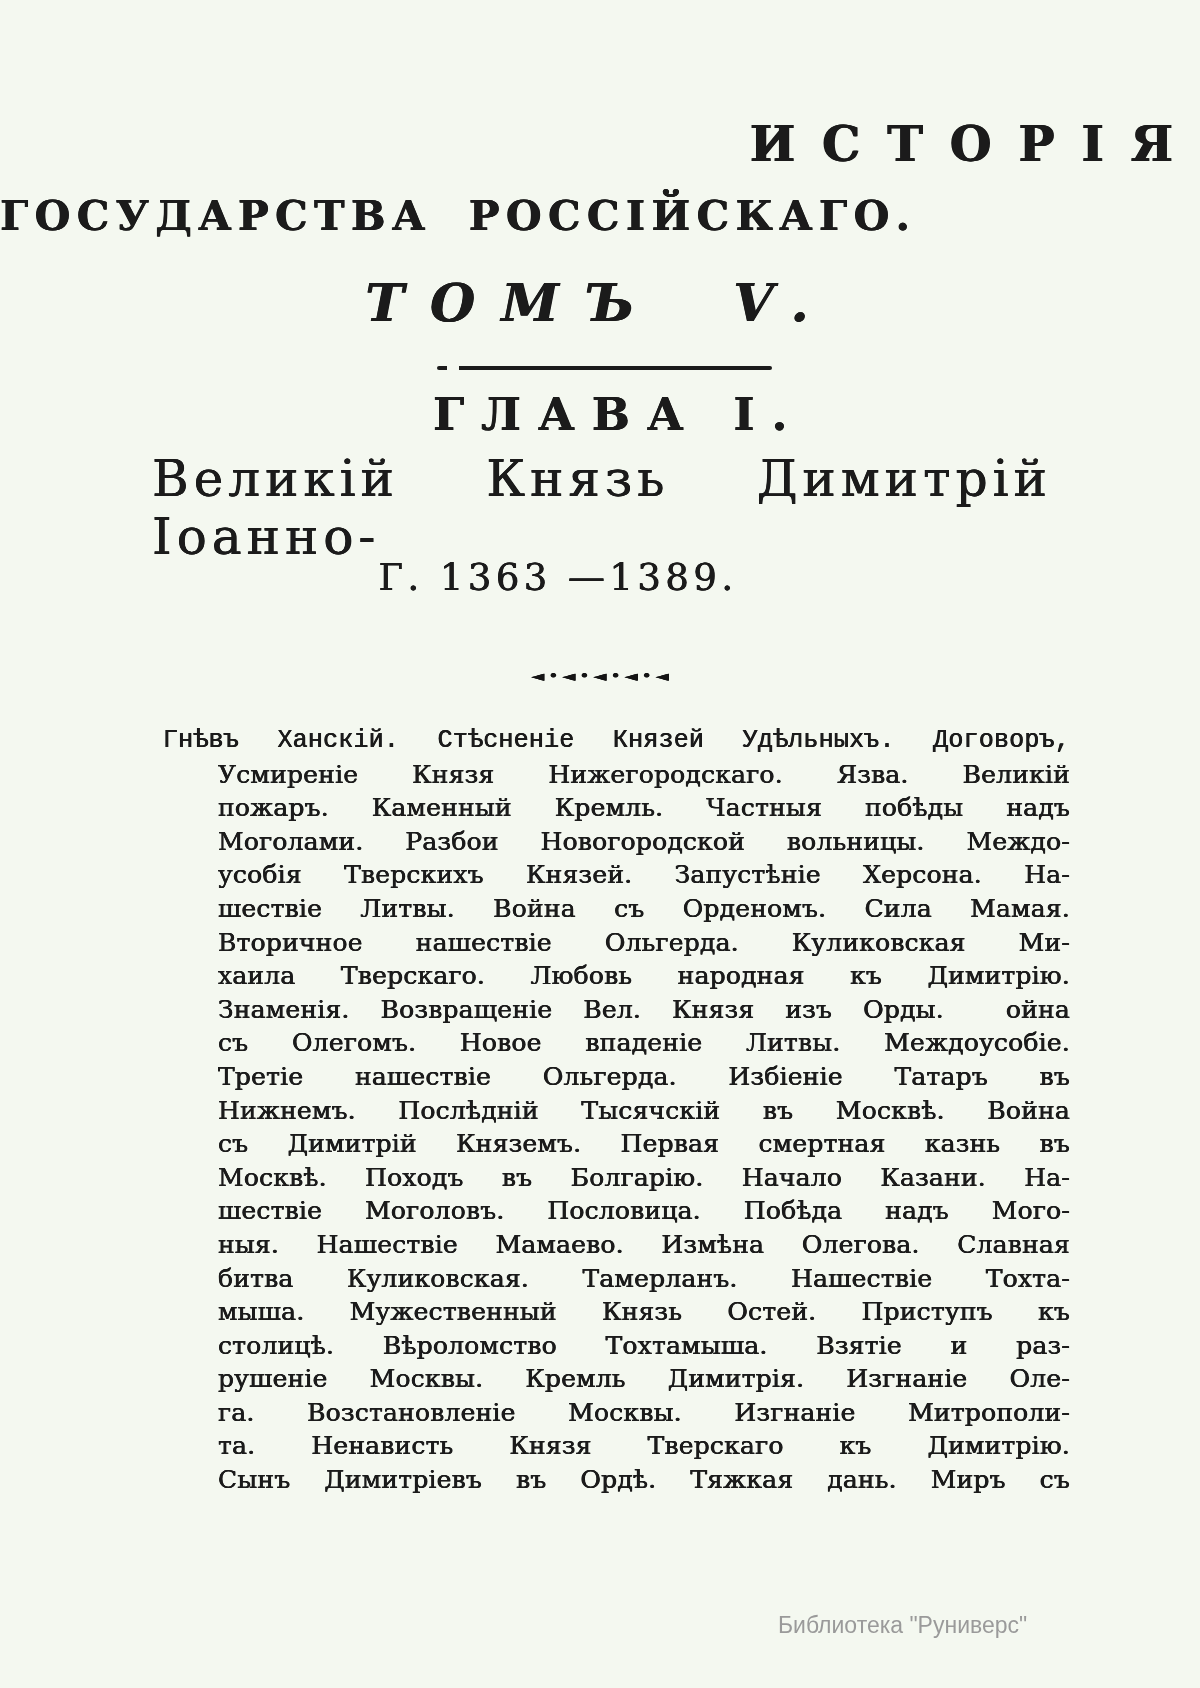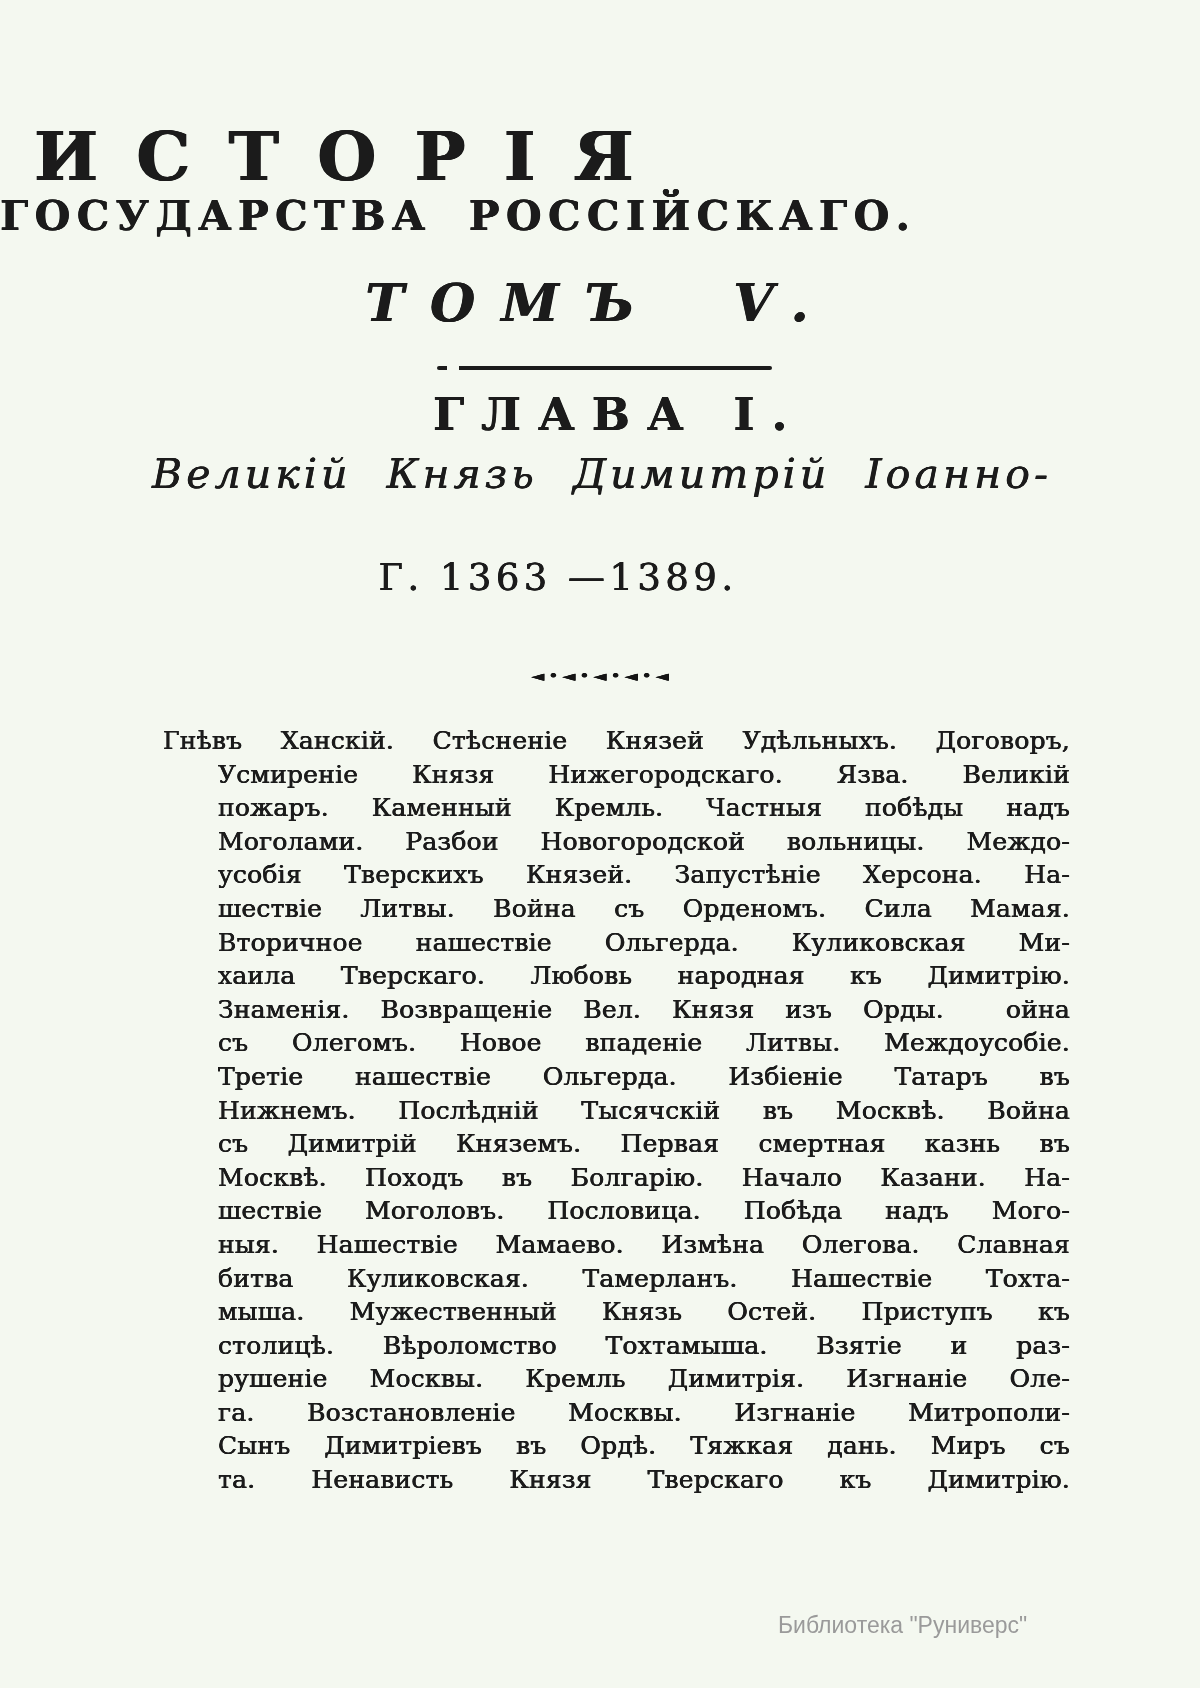--- a/index.html
+++ b/index.html
@@ -9,21 +9,21 @@
     background:#f4f8f0;
     font-family:"DejaVu Serif", serif;
     color:#1b1b1b;
     overflow:hidden;
   }
   .ink  { text-shadow: 0.35px 0 currentColor, -0.35px 0 currentColor; }
   .ink2 { text-shadow: 0.55px 0 currentColor, -0.55px 0 currentColor; }
 
   .work-title {
     position:absolute; top:116px; left:0; width:100%;
-    text-align:left; font-size:68px; font-weight:bold;
+    text-align:right; font-size:48px; font-weight:bold;
     letter-spacing:0.56em; text-indent:0.5em; white-space:nowrap;
   }
   .work-subtitle {
     position:absolute; top:192px; left:0; width:100%;
     font-size:41px; font-weight:bold;
     letter-spacing:0.155em; word-spacing:0.4em; white-space:nowrap;
   }
   .volume {
     position:absolute; top:272px; left:0; width:100%;
     text-align:center; font-size:52px; font-style:italic; font-weight:bold;
@@ -36,22 +36,22 @@
       #1b1b1b 6.5%, #1b1b1b 100%);
     border-radius:2px;
   }
   .chapter-heading {
     position:absolute; top:388px; left:12px; width:100%;
     text-align:center; font-size:45px; font-weight:bold;
     letter-spacing:0.38em; text-indent:0.3em; white-space:nowrap;
   }
   .chapter-title-1 {
     position:absolute; top:450px; left:152px; width:900px;
-    font-size:41px; letter-spacing:0.1em;
-    text-align:justify; text-align-last:justify;font-style:italic;
+    font-size:50px; letter-spacing:0.1em;
+    text-align:justify; text-align-last:justify;
   }
   .chapter-title-2 {
     position:absolute; top:505px; left:0; width:100%;
     text-align:center; font-size:41px; letter-spacing:0.09em; white-space:nowrap;
   }
   .years {
     position:absolute; top:556px; left:-42px; width:100%;
     text-align:center; font-size:37px; letter-spacing:0.12em; white-space:nowrap;
   }
   .ornament {
@@ -60,21 +60,21 @@
     transform:scaleY(0.85); color:#141414; white-space:nowrap;
   }
   .summary {
     position:absolute; top:724px; left:218px; width:852px;
     font-size:25px; line-height:33.6px; letter-spacing:0.2px;
   }
   .summary .line {
     text-align:justify; text-align-last:justify;
     white-space:normal;
   }
-  .summary .line.outdent { margin-left:-55px; }
+  .summary .line.outdent { margin-left:-55px;font-family:Liberation Mono, monospace; }
   .watermark {
     position:absolute; top:1612px; left:778px;
     font-family:"Liberation Sans", sans-serif;
     font-size:23px; color:#9a9a9a; white-space:nowrap;
   }
 </style>
 </head>
 <body>
 
 <div class="page">
@@ -111,19 +111,19 @@
     <div class="line">Нижнемъ. Послѣдній Тысячскій въ Москвѣ. Война</div>
     <div class="line">съ Димитрій Княземъ. Первая смертная казнь въ</div>
     <div class="line">Москвѣ. Походъ въ Болгарію. Начало Казани. На-</div>
     <div class="line">шествіе Моголовъ. Пословица. Побѣда надъ Мого-</div>
     <div class="line">ныя. Нашествіе Мамаево. Измѣна Олегова. Славная</div>
     <div class="line">битва Куликовская. Тамерланъ. Нашествіе Тохта-</div>
     <div class="line">мыша. Мужественный Князь Остей. Приступъ къ</div>
     <div class="line">столицѣ. Вѣроломство Тохтамыша. Взятіе и раз-</div>
     <div class="line">рушеніе Москвы. Кремль Димитрія. Изгнаніе Оле-</div>
     <div class="line">га. Возстановленіе Москвы. Изгнаніе Митрополи-</div>
+    <div class="line">та. Ненависть Князя Тверскаго къ Димитрію.</div>
     <div class="line">Сынъ Димитріевъ въ Ордѣ. Тяжкая дань. Миръ съ</div>
-    <div class="line">та. Ненависть Князя Тверскаго къ Димитрію.</div>
   </div>
 
   <div class="watermark">Библиотека "Руниверс"</div>
 
 </div>
 
 </body></html>

